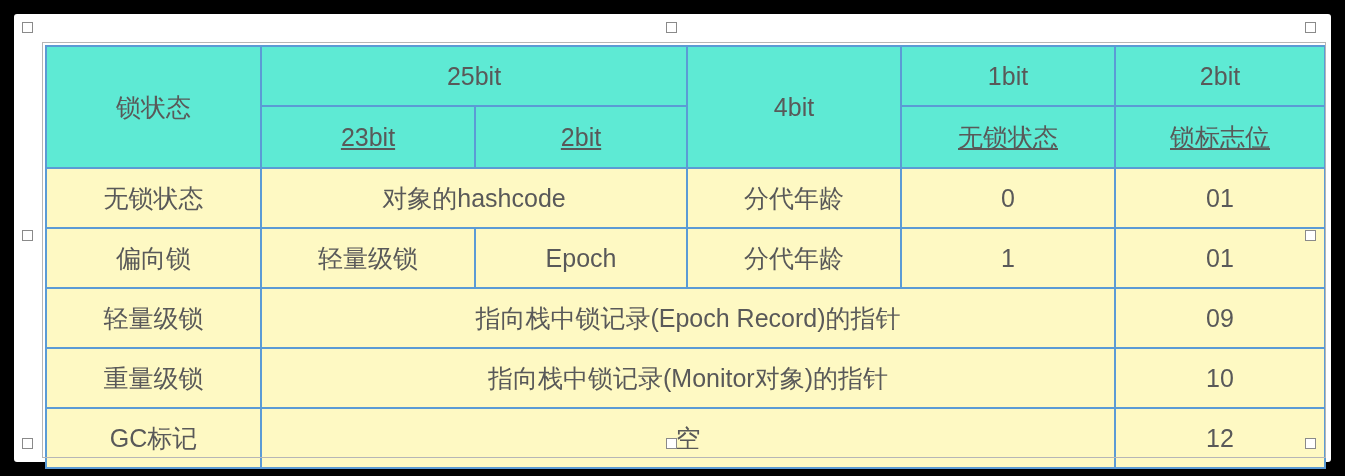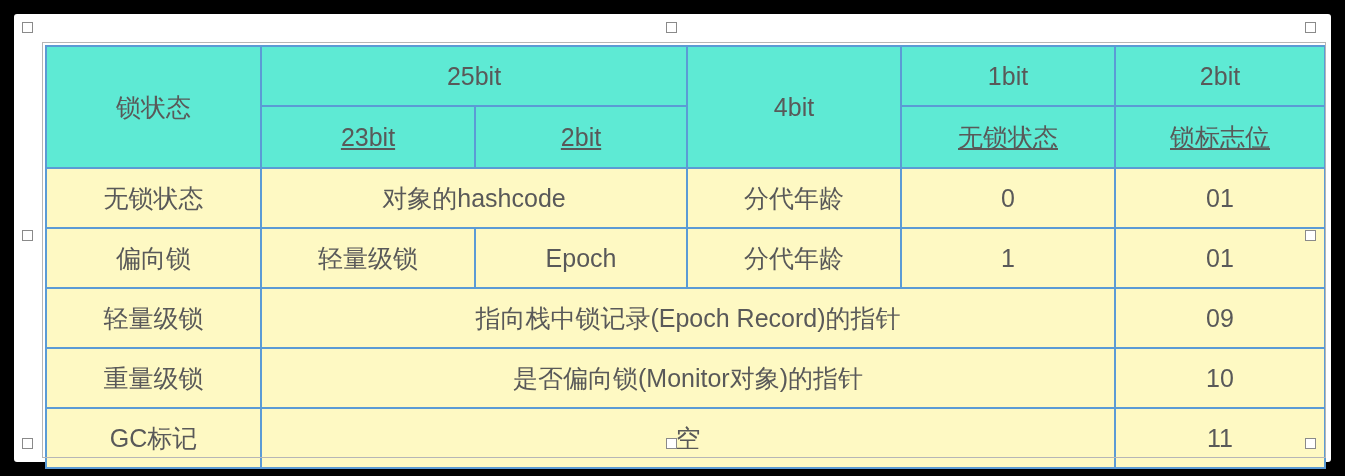--- a/index.html
+++ b/index.html
@@ -139,28 +139,28 @@
       </tr>
 
       <tr class="body-row">
         <td>轻量级锁</td>
         <td colspan="4">指向栈中锁记录(Epoch Record)的指针</td>
         <td>09</td>
       </tr>
 
       <tr class="body-row">
         <td>重量级锁</td>
-        <td colspan="4">是否偏向锁(Monitor对象)的指针</td>
+        <td colspan="4">指向栈中锁记录(Monitor对象)的指针</td>
         <td>10</td>
       </tr>
 
       <tr class="body-row">
         <td>GC标记</td>
         <td colspan="4">空</td>
-        <td>11</td>
+        <td>12</td>
       </tr>
     </tbody>
   </table>
 
   <div id="selection-frame"></div>
 </div>
 
 <div class="handle h-tl"></div>
 <div class="handle h-tc"></div>
 <div class="handle h-tr"></div>

